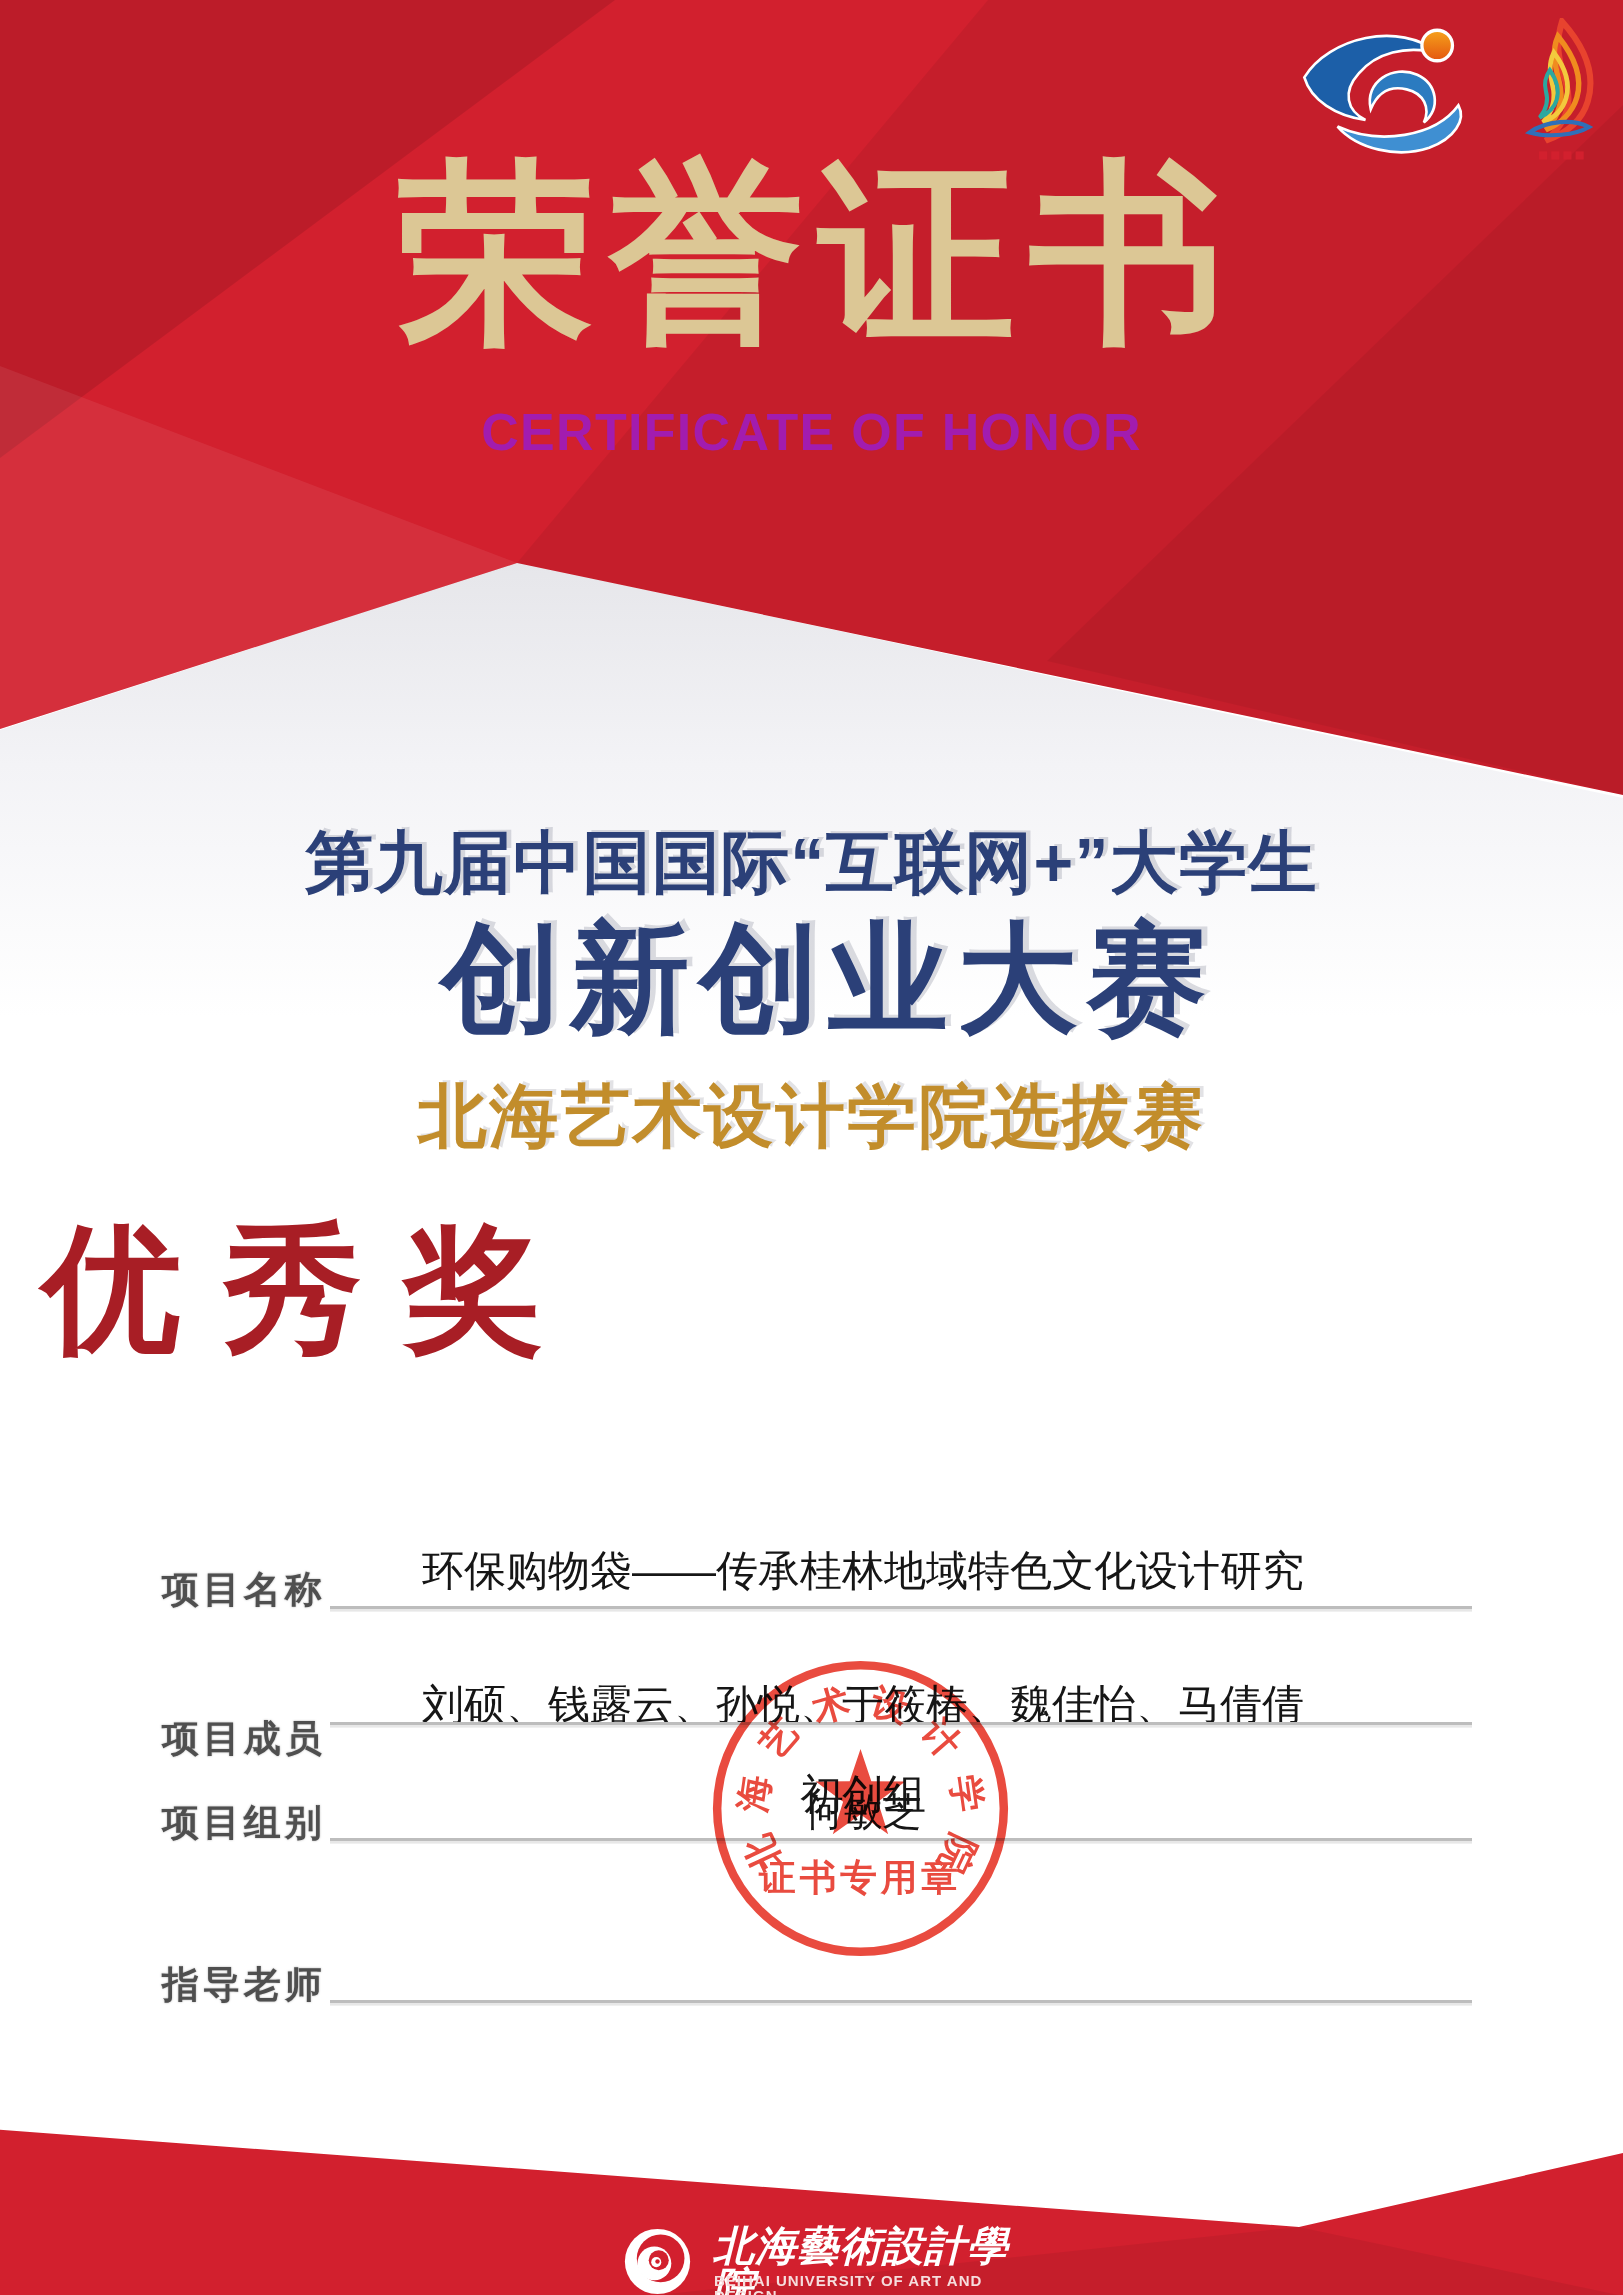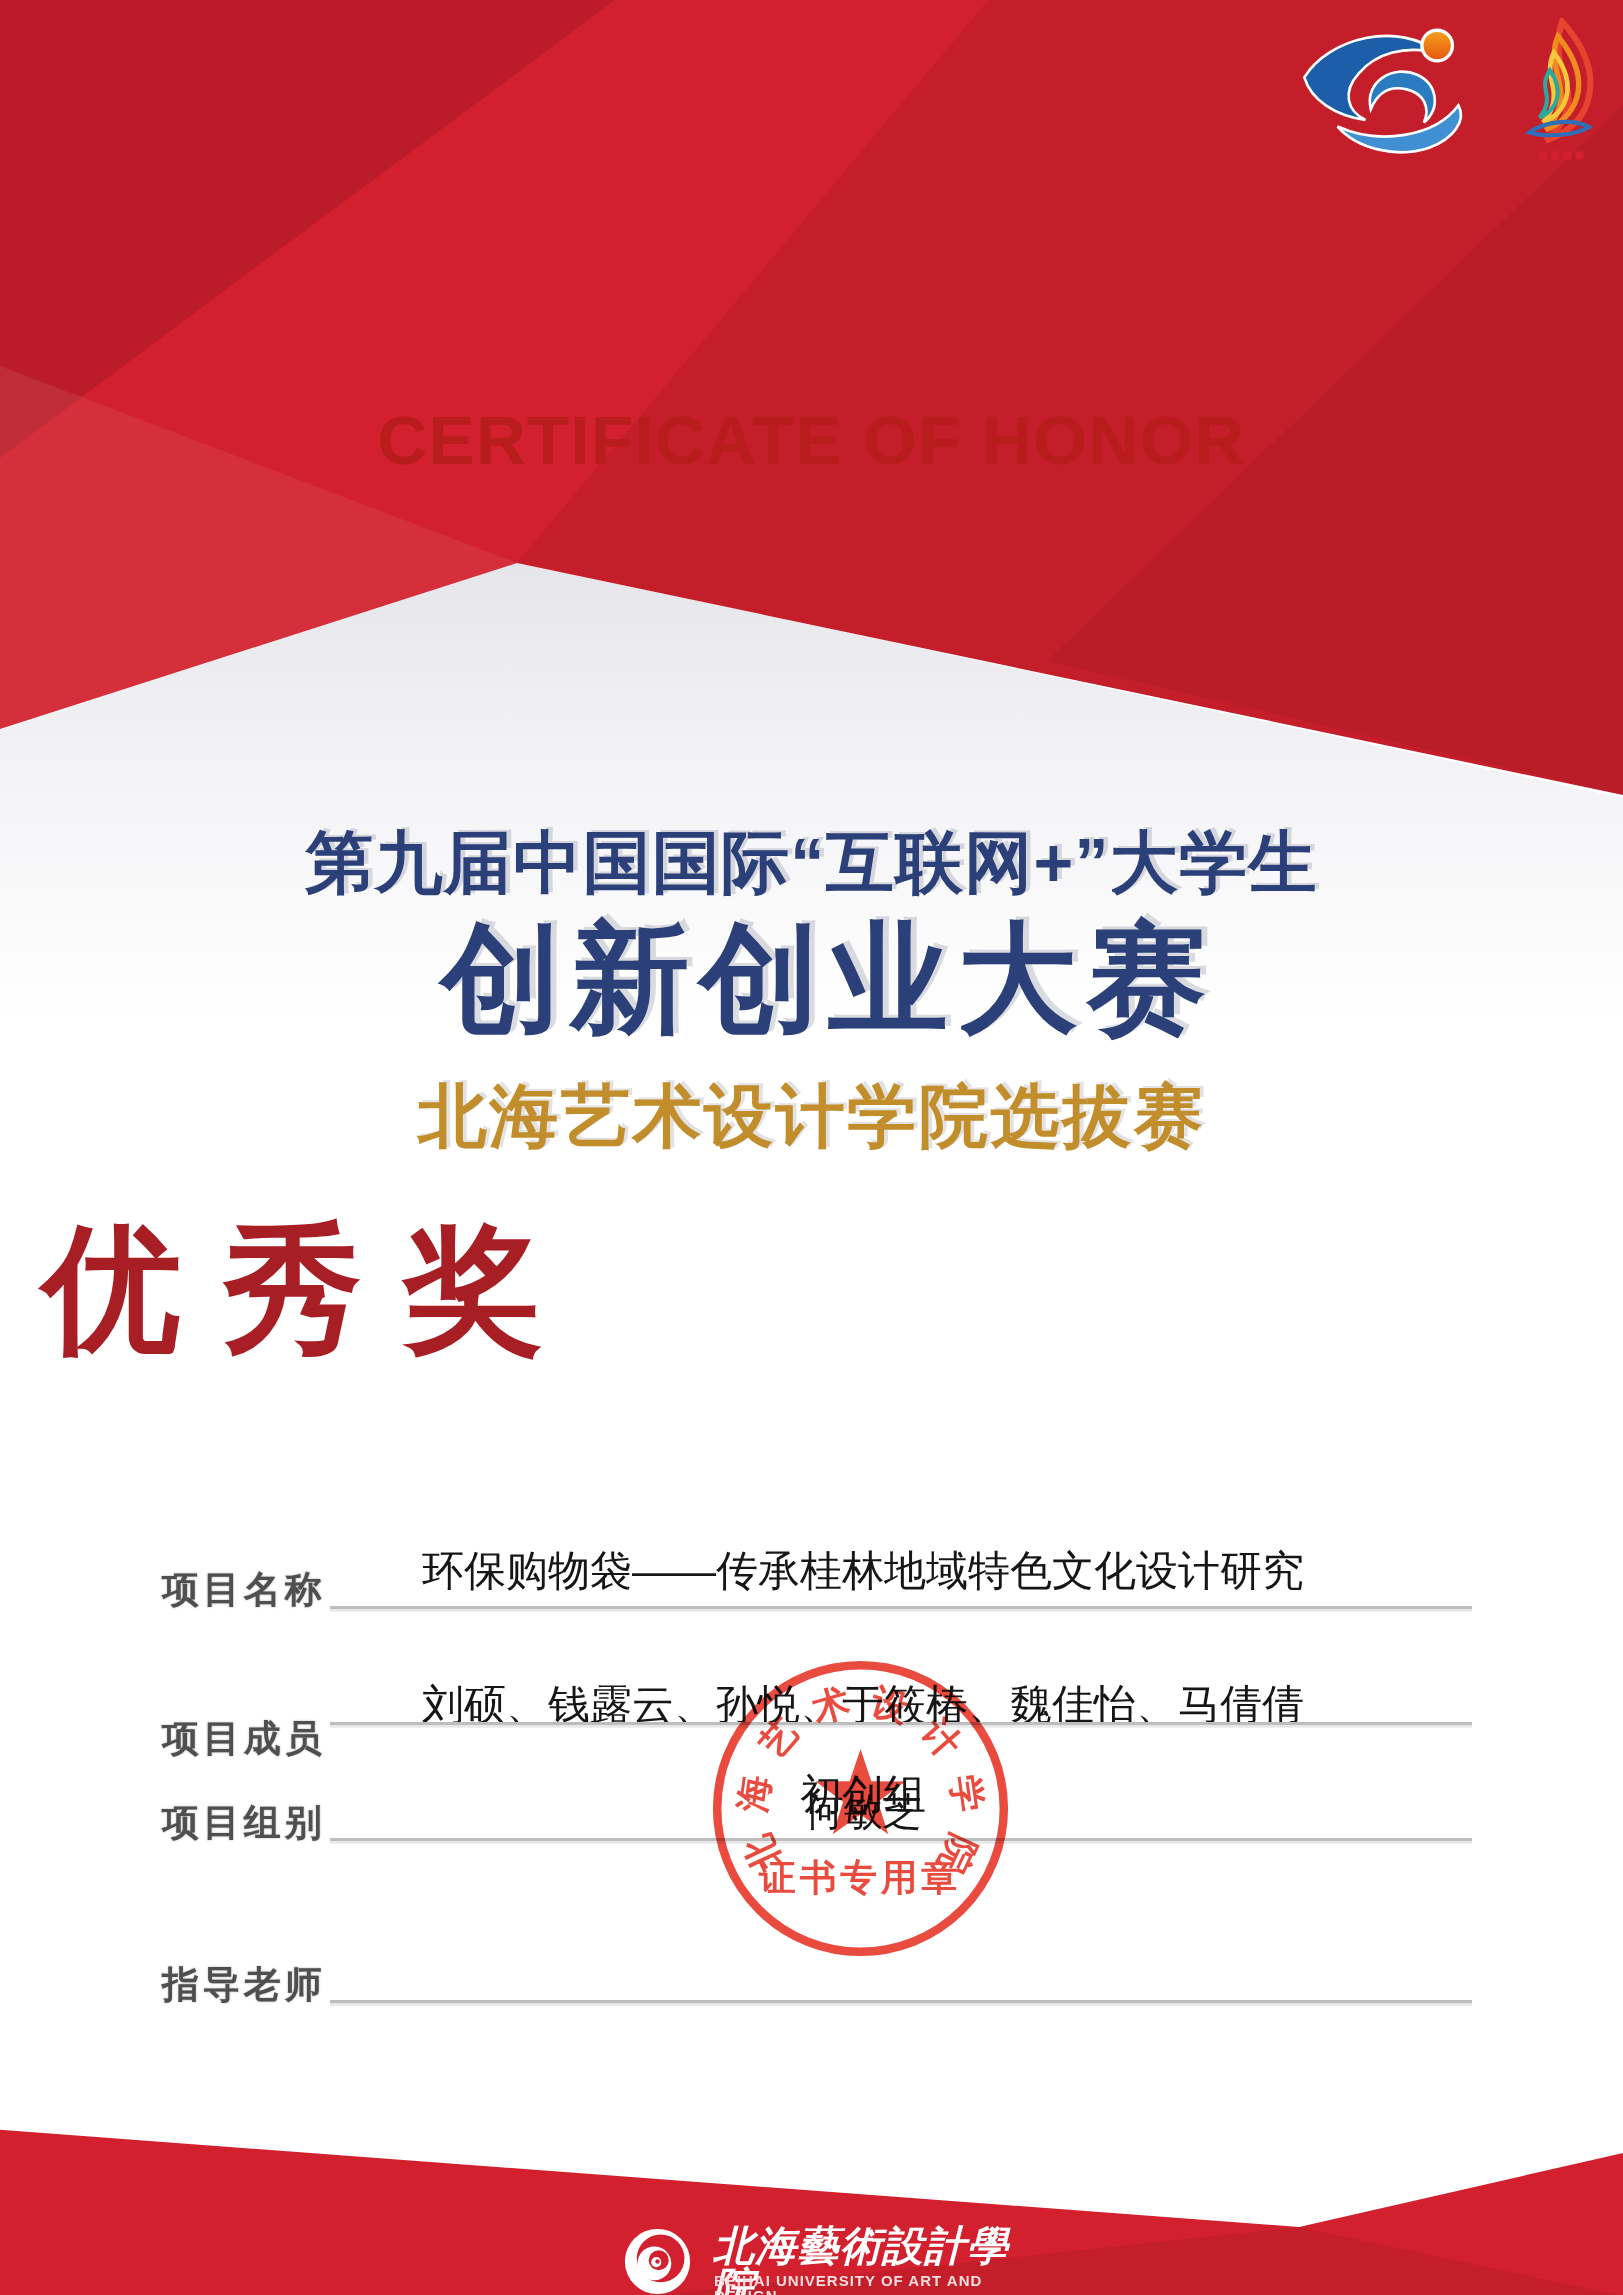--- a/index.html
+++ b/index.html
@@ -25,22 +25,22 @@
     clip-path:polygon(517px 3.3px, 1623px 239px, 1623px 458px, 0 458px, 0 171px);
   }
   
   .title-cn{
     position:absolute; left:0; top:156px; width:1623px;
     text-align:center; font-size:196px; line-height:1; font-weight:700;
     color:#dcc795; letter-spacing:14.4px; text-indent:14.4px;
   }
   .title-en{
     position:absolute; left:0; top:406px; width:1623px;
-    text-align:center; font-size:69px; line-height:1; font-weight:700;
-    color:#b91c1c; letter-spacing:1.3px;
+    text-align:center; font-size:52px; line-height:1; font-weight:700;
+    color:#a21caf; letter-spacing:1.3px;
   }
   
   .blue1{
     position:absolute; left:0; top:826px; width:1623px; text-align:center;
     font-size:68px; line-height:1.08; font-weight:700; color:#2b4078;
     letter-spacing:1.3px; text-shadow:4.6px -2px 0 rgba(125,130,148,0.28);
   }
   .blue2{
     position:absolute; left:0; top:915px; width:1623px; text-align:center;
     font-size:120px; line-height:1.05; font-weight:700; color:#2b4078;
@@ -136,20 +136,21 @@
     <path d="M50,76 C61,92 64,106 60,120 C56,133 46,141 35,146 C45,134 48,120 44,106 C41,95 44,85 50,76 Z" fill="none" stroke="#2ba8a0" stroke-width="6" stroke-linecap="round"></path>
     <path d="M20,168 C45,150 85,148 108,160 C88,172 48,176 20,168 Z" fill="none" stroke="#2f6fb8" stroke-width="6" stroke-linecap="round"></path>
     <g fill="#d2202e">
       <rect x="34" y="196" width="12" height="12"></rect>
         <rect x="52" y="196" width="12" height="12"></rect>
       <rect x="70" y="196" width="12" height="12"></rect>
         <rect x="88" y="196" width="12" height="12"></rect>
     </g>
   </svg>
 
+  <div class="title-cn">荣誉证书</div>
   <div class="title-en">CERTIFICATE OF HONOR</div>
 
   <div class="blue1">第九届中国国际“互联网+”大学生</div>
   <div class="blue2">创新创业大赛</div>
   <div class="goldline">北海艺术设计学院选拔赛</div>
   <div class="award">优秀奖</div>
 
   <div class="row-label lab1">项目名称</div>
   <div class="row-value val1">环保购物袋——传承桂林地域特色文化设计研究</div>
   <div class="row-line lin1"></div>

